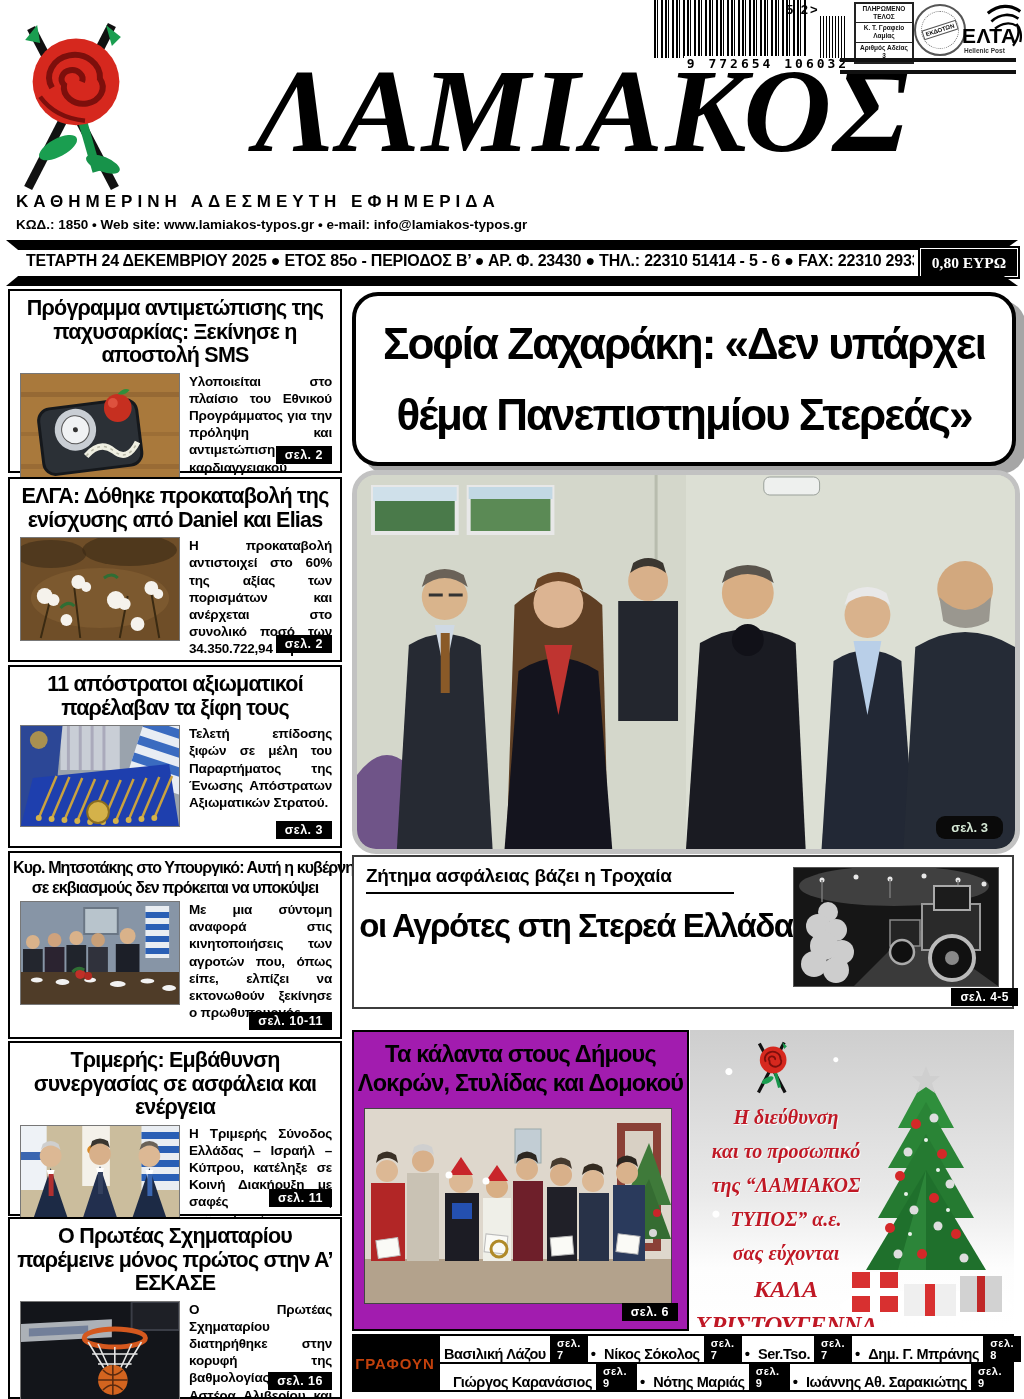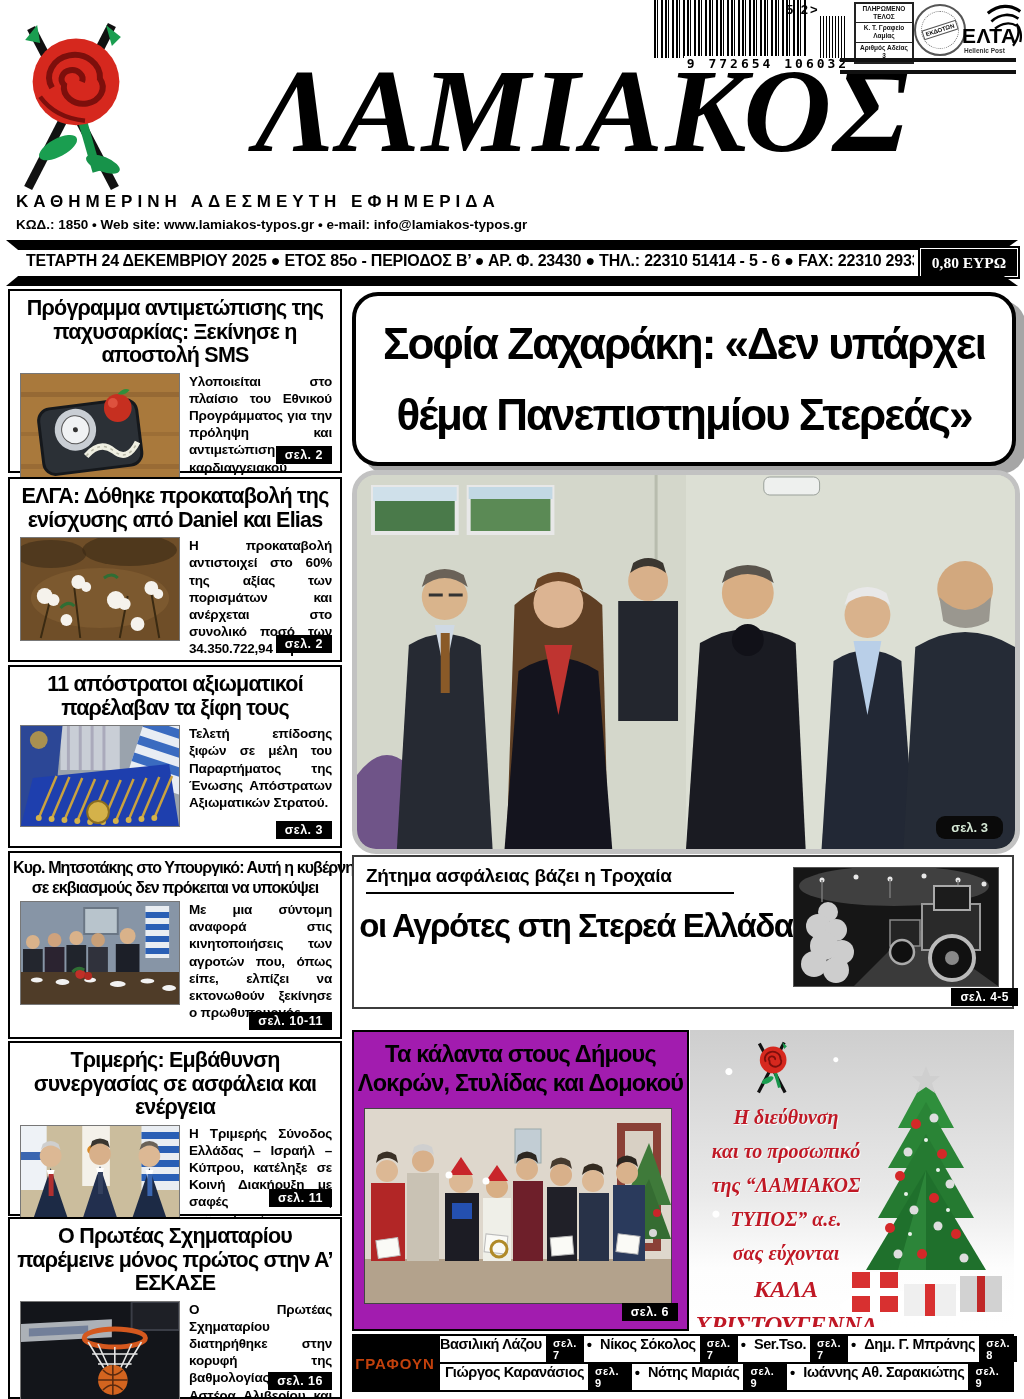--- a/index.html
+++ b/index.html
@@ -104,21 +104,21 @@
   .g-big1{font-size:24px;margin-bottom:9px;}
   .g-big2{font-size:25px;letter-spacing:-.5px;}
   .g-tree{position:absolute;left:148px;top:28px;width:176px;height:266px;}
 
   
   .writers{left:352px;top:1334px;width:662px;height:58px;}
   .wlabel{position:absolute;left:0;top:0;width:86px;height:100%;background:#000;color:#c2410c;
           display:flex;align-items:center;justify-content:center;font-weight:bold;font-size:15px;letter-spacing:1px;}
   .wbox{position:absolute;left:86px;right:0;top:0;bottom:0;border:2.5px solid #000;background:#fff;
         display:flex;flex-direction:column;}
-  .wrow{flex:1;display:flex;align-items:flex-start;justify-content:center;}
+  .wrow{flex:1;display:flex;align-items:flex-end;justify-content:center;padding-left:8px;}
   .wrow1{border-bottom:2px solid #000;}
   .wname{font-weight:bold;font-size:14.5px;letter-spacing:-.4px;margin:0 4px 0 5px;white-space:nowrap;}
   .wbadge{font-size:11px;padding:1px 7px;}
   .wsep{font-weight:bold;font-size:15px;margin:0 3px;}
 </style>
 </head>
 <body>
 
 <div class="page">
 

